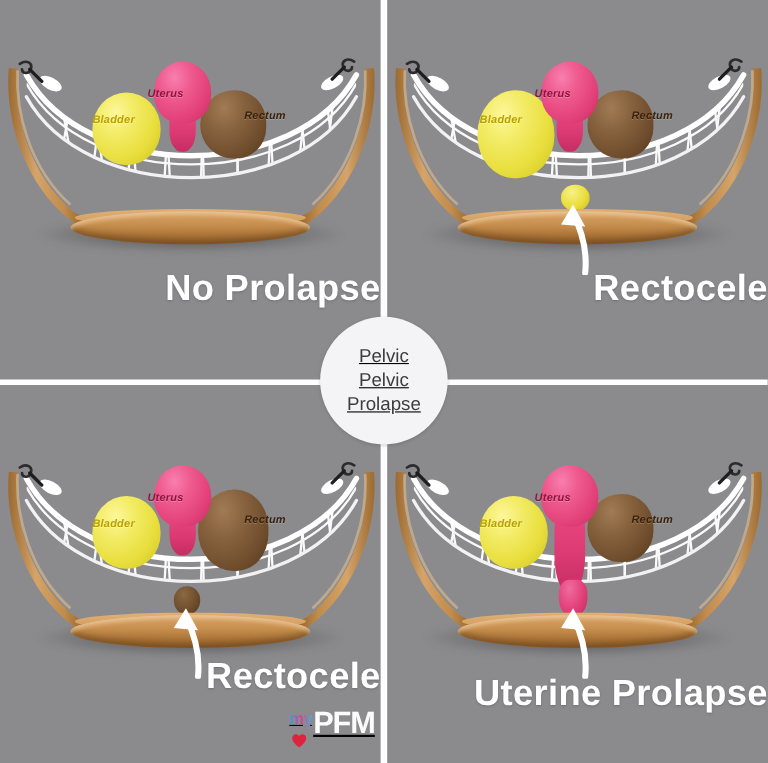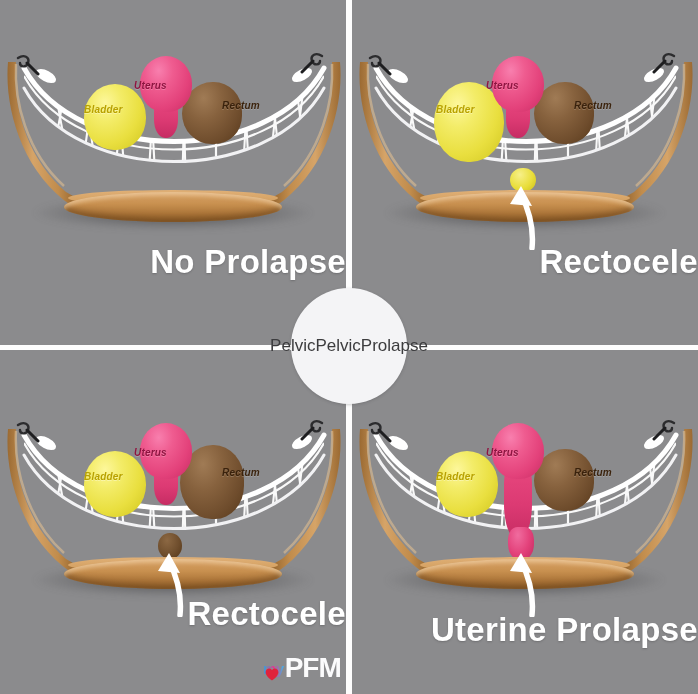--- a/index.html
+++ b/index.html
@@ -84,26 +84,26 @@
   .caption{position:absolute;left:0;width:346px;text-align:right;color:#ffffff;
     font-size:33px;font-weight:700;letter-spacing:.3px;
     text-shadow:0 1px 2px rgba(60,60,62,.35);}
   #cap-tl{top:243px;}
   #cap-tr{top:243px;}
   #cap-bl{top:246px;}
   #cap-br{top:262px;}
 
   
   .center-badge{position:absolute;left:291px;top:288px;width:116px;height:116px;border-radius:50%;
-    background:#f4f4f6;display:flex;align-items:center;justify-content:center;
-    box-shadow:0 1px 3px rgba(60,60,62,.25);z-index:5;}
+    background:#f4f4f6;display:flex;flex-direction:column;align-items:center;justify-content:center;
+    box-shadow:0 1px 3px rgba(60,60,62,.25);z-index:5;text-decoration:underline;}
   .center-badge span{display:block;color:#3c3c3e;font-size:17px;line-height:22px;font-weight:400;}
 
   
-  .logo{position:absolute;left:263px;top:646px;height:34px;display:flex;align-items:flex-end;z-index:6;}
+  .logo{position:absolute;left:263px;top:646px;height:34px;display:flex;align-items:flex-start;z-index:6;text-decoration:underline;}
   .logo-my{font-size:15px;font-weight:700;letter-spacing:-.5px;line-height:1;
     background:linear-gradient(90deg,#2aa9e0 0%,#e0398f 50%,#3fb5e8 100%);
     -webkit-background-clip:text;background-clip:text;color:transparent;padding-bottom:4px;}
   .logo-heart{position:absolute;left:2px;bottom:0px;width:14px;height:13px;}
   .logo-pfm{font-size:28px;font-weight:700;color:#fbfbfc;line-height:.82;letter-spacing:-1px;
     margin-left:1px;}
 </style>
 </head>
 <body>
 

